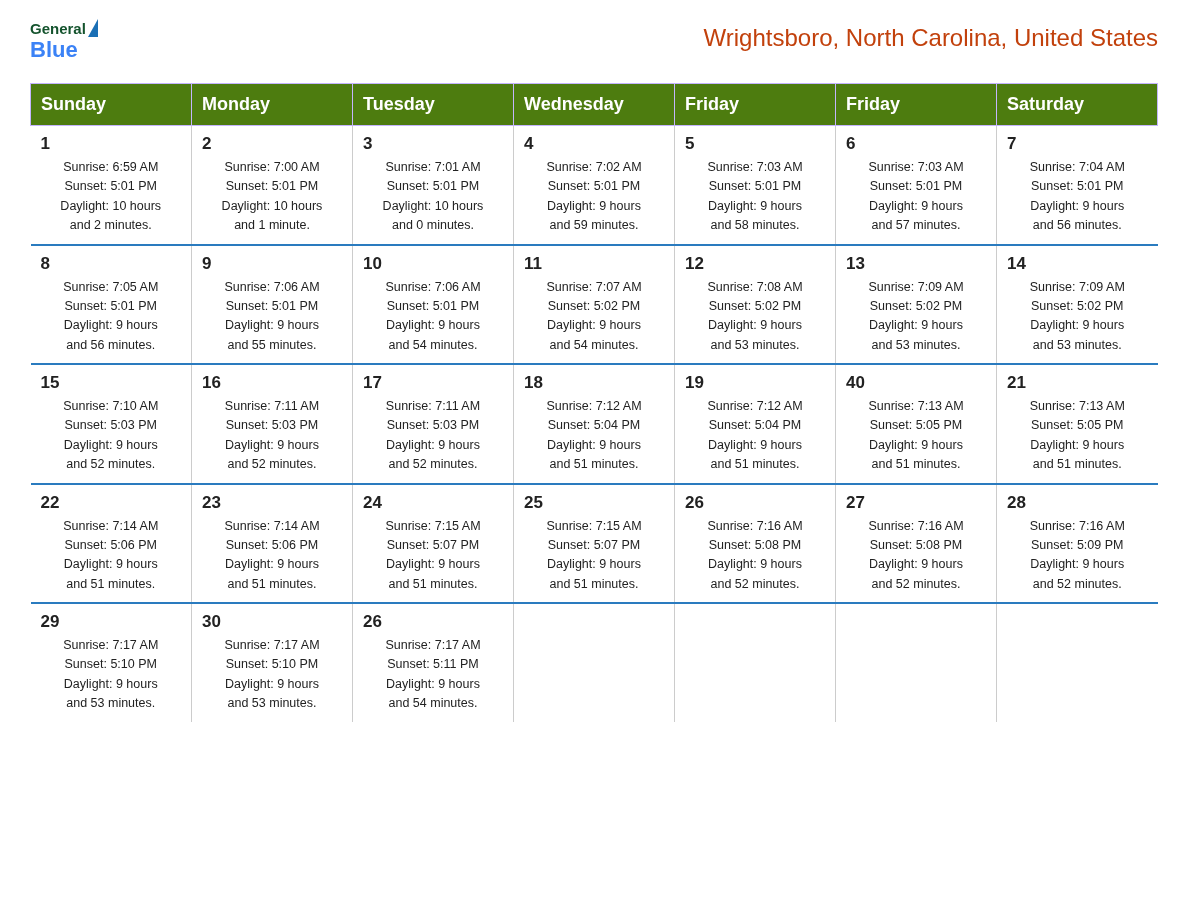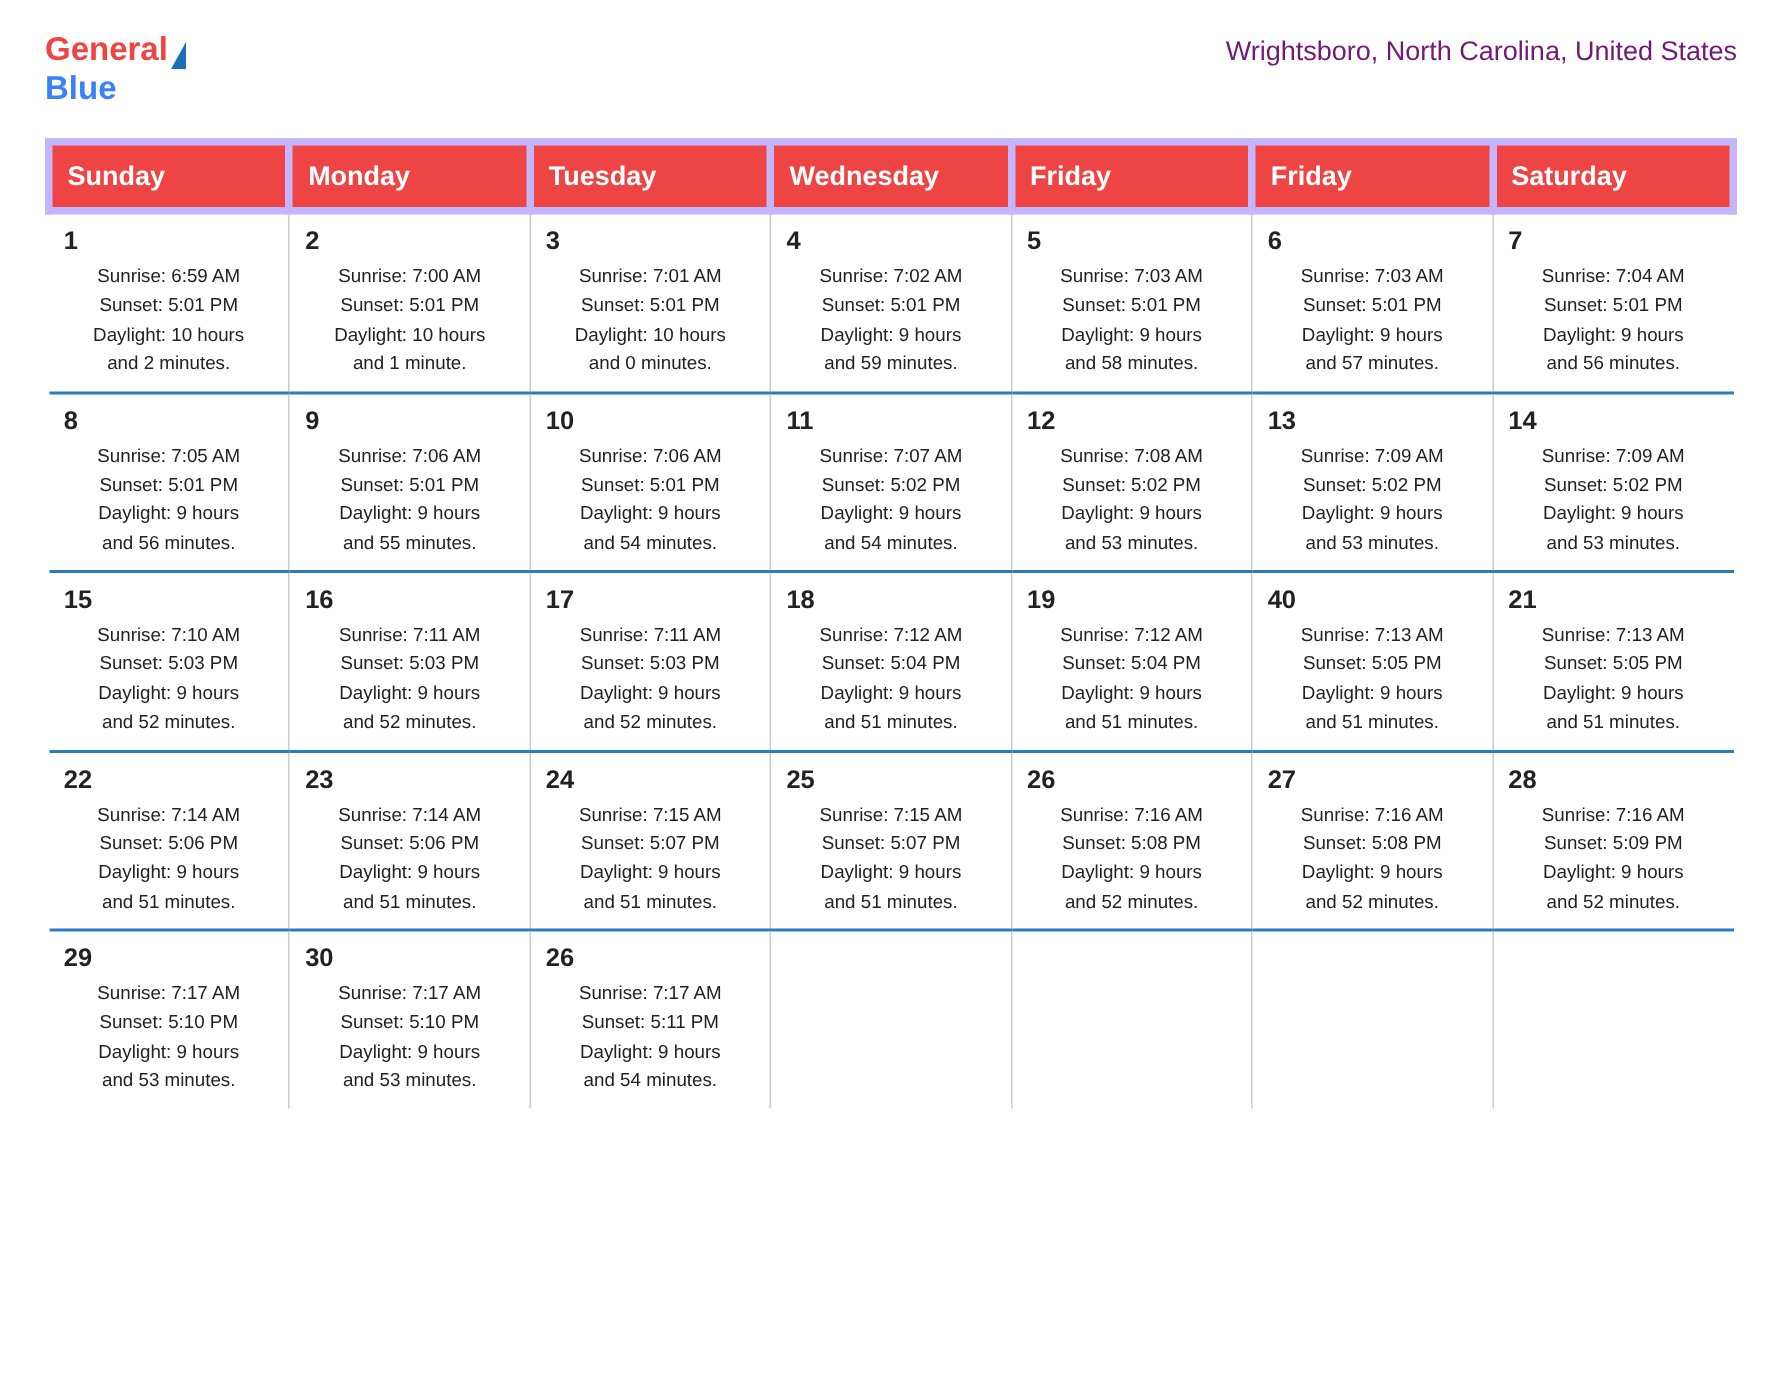--- a/index.html
+++ b/index.html
@@ -10,23 +10,23 @@
       width: 1188px;
       min-height: 918px;
     }
     .header-area {
       display: flex;
       justify-content: space-between;
       align-items: flex-start;
       margin-bottom: 20px;
     }
     .logo-text-general {
-      font-size: 22px;
-      font-weight: bold;
-      color: #ef4444;
+      font-size: 15px;
+      font-weight: bold;
+      color: #14532d;
     }
     .logo-text-blue {
       font-size: 22px;
       font-weight: bold;
       color: #3b82f6;
     }
     .logo-triangle {
       width: 0;
       height: 0;
       border-left: 10px solid transparent;
@@ -45,37 +45,37 @@
     .title-area {
       text-align: right;
     }
     .month-title {
       font-size: 52px;
       font-weight: bold;
       color: #111;
       line-height: 1.1;
     }
     .location-title {
-      font-size: 18px;
-      color: #701a75;
+      font-size: 24px;
+      color: #c2410c;
       margin-top: 4px;
     }
     table {
       width: 100%;
       border-collapse: collapse;
       table-layout: fixed;
     }
     thead tr th {
-      background-color: #ef4444;
+      background-color: #4d7c0f;
       color: #fff;
       font-size: 18px;
       font-weight: bold;
       padding: 10px 10px;
       text-align: left;
-      border: 5px solid #c4b5fd;
+      border: 1px solid #c4b5fd;
     }
     tbody tr td {
       vertical-align: top;
       padding: 8px 10px;
       border-bottom: 2px solid #2a7bbf;
       border-right: 1px solid #ccc;
       font-size: 13px;
       color: #222;
       min-height: 90px;
       height: 110px;

